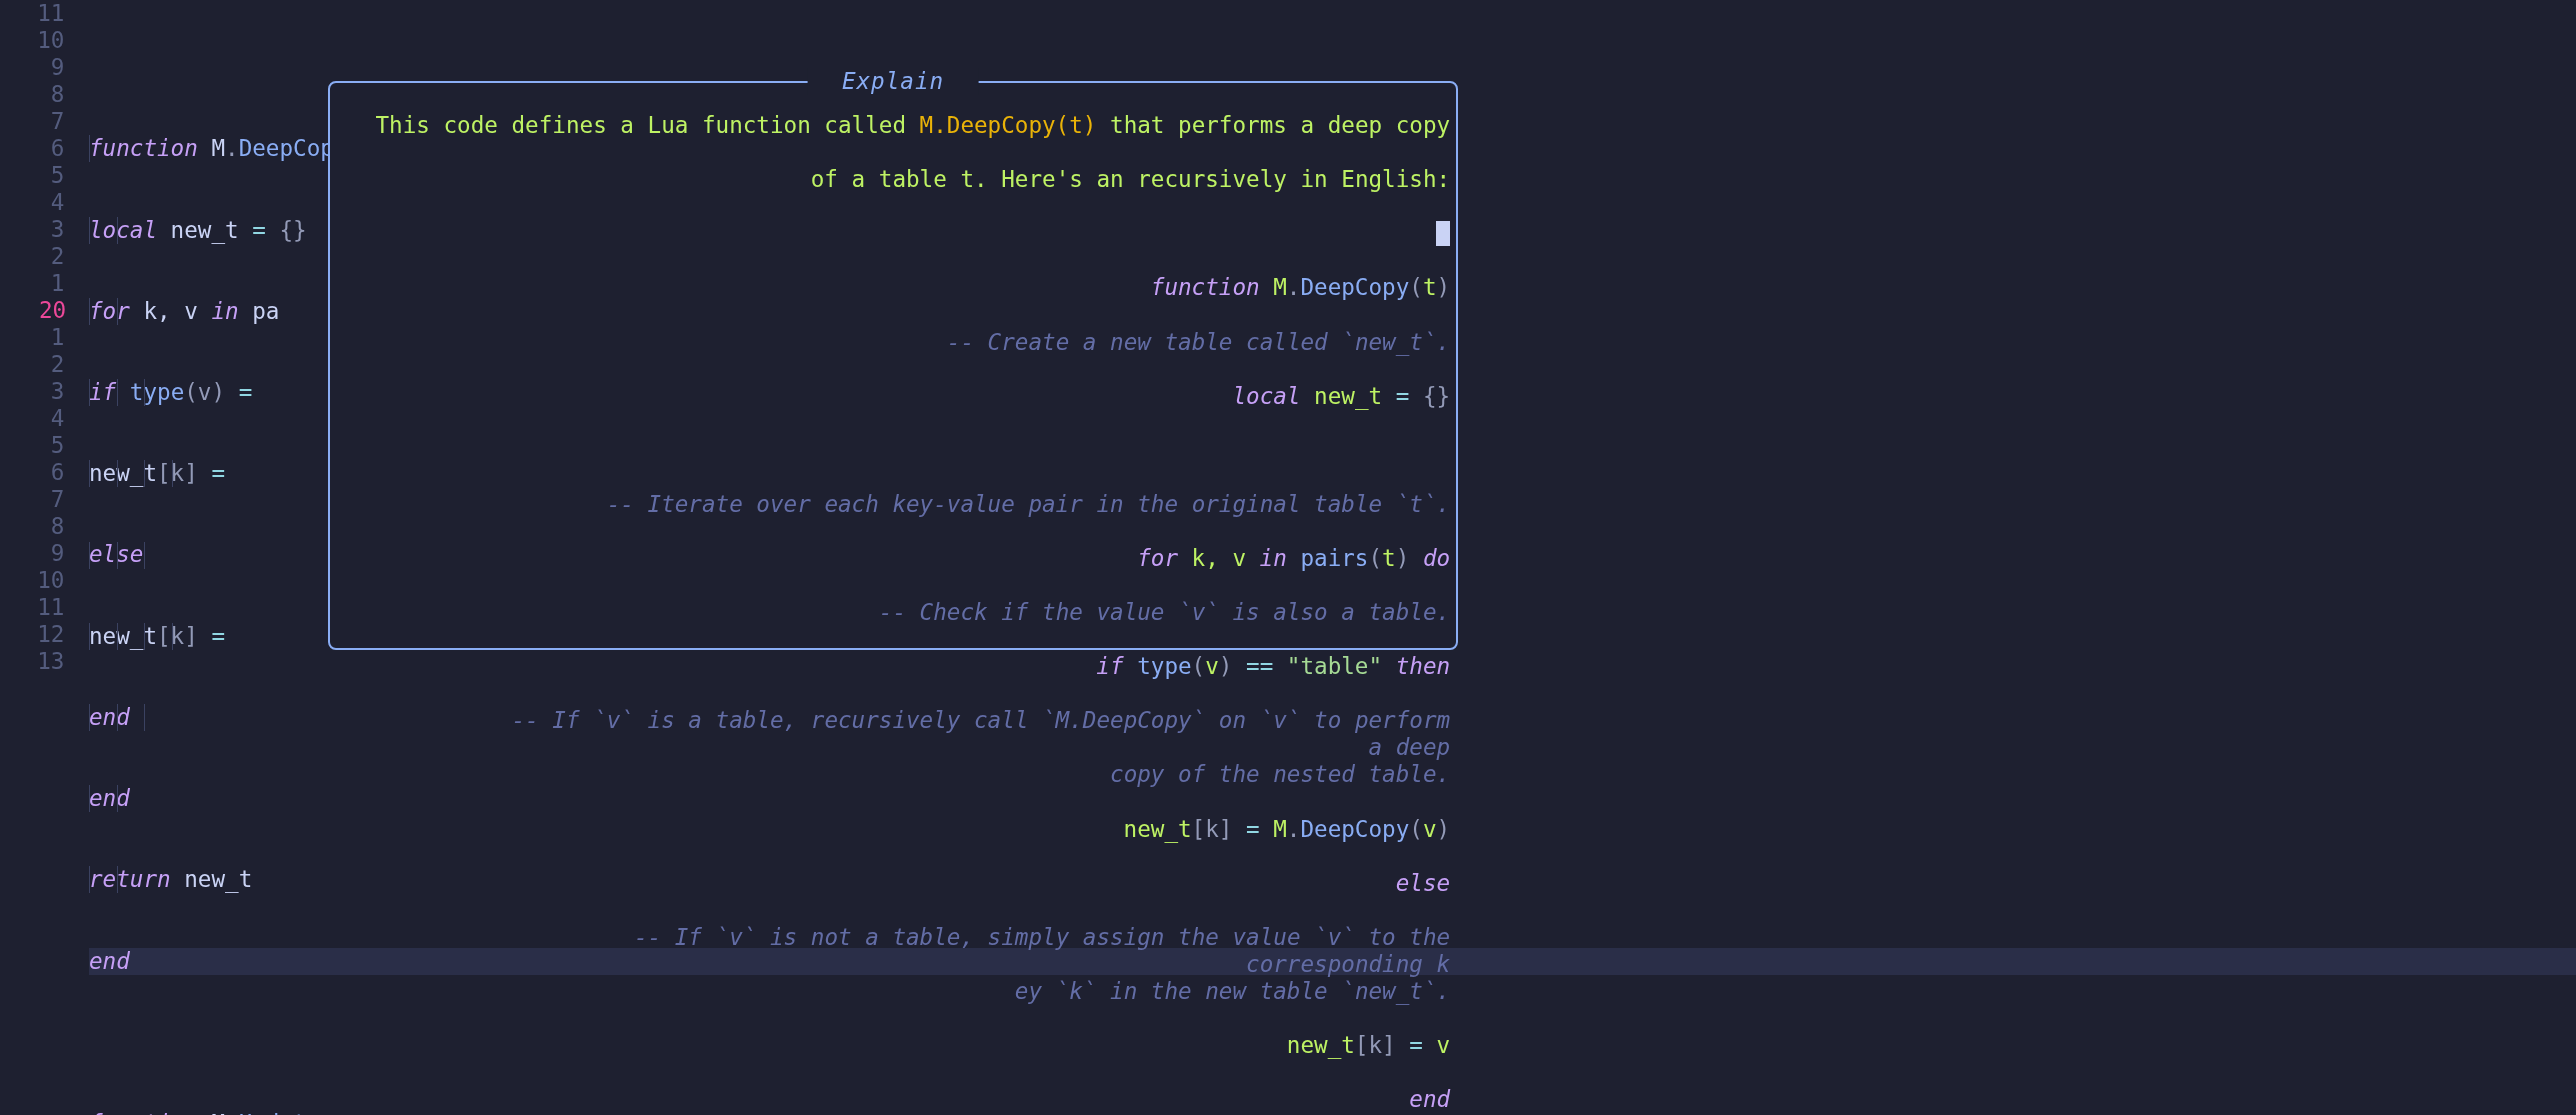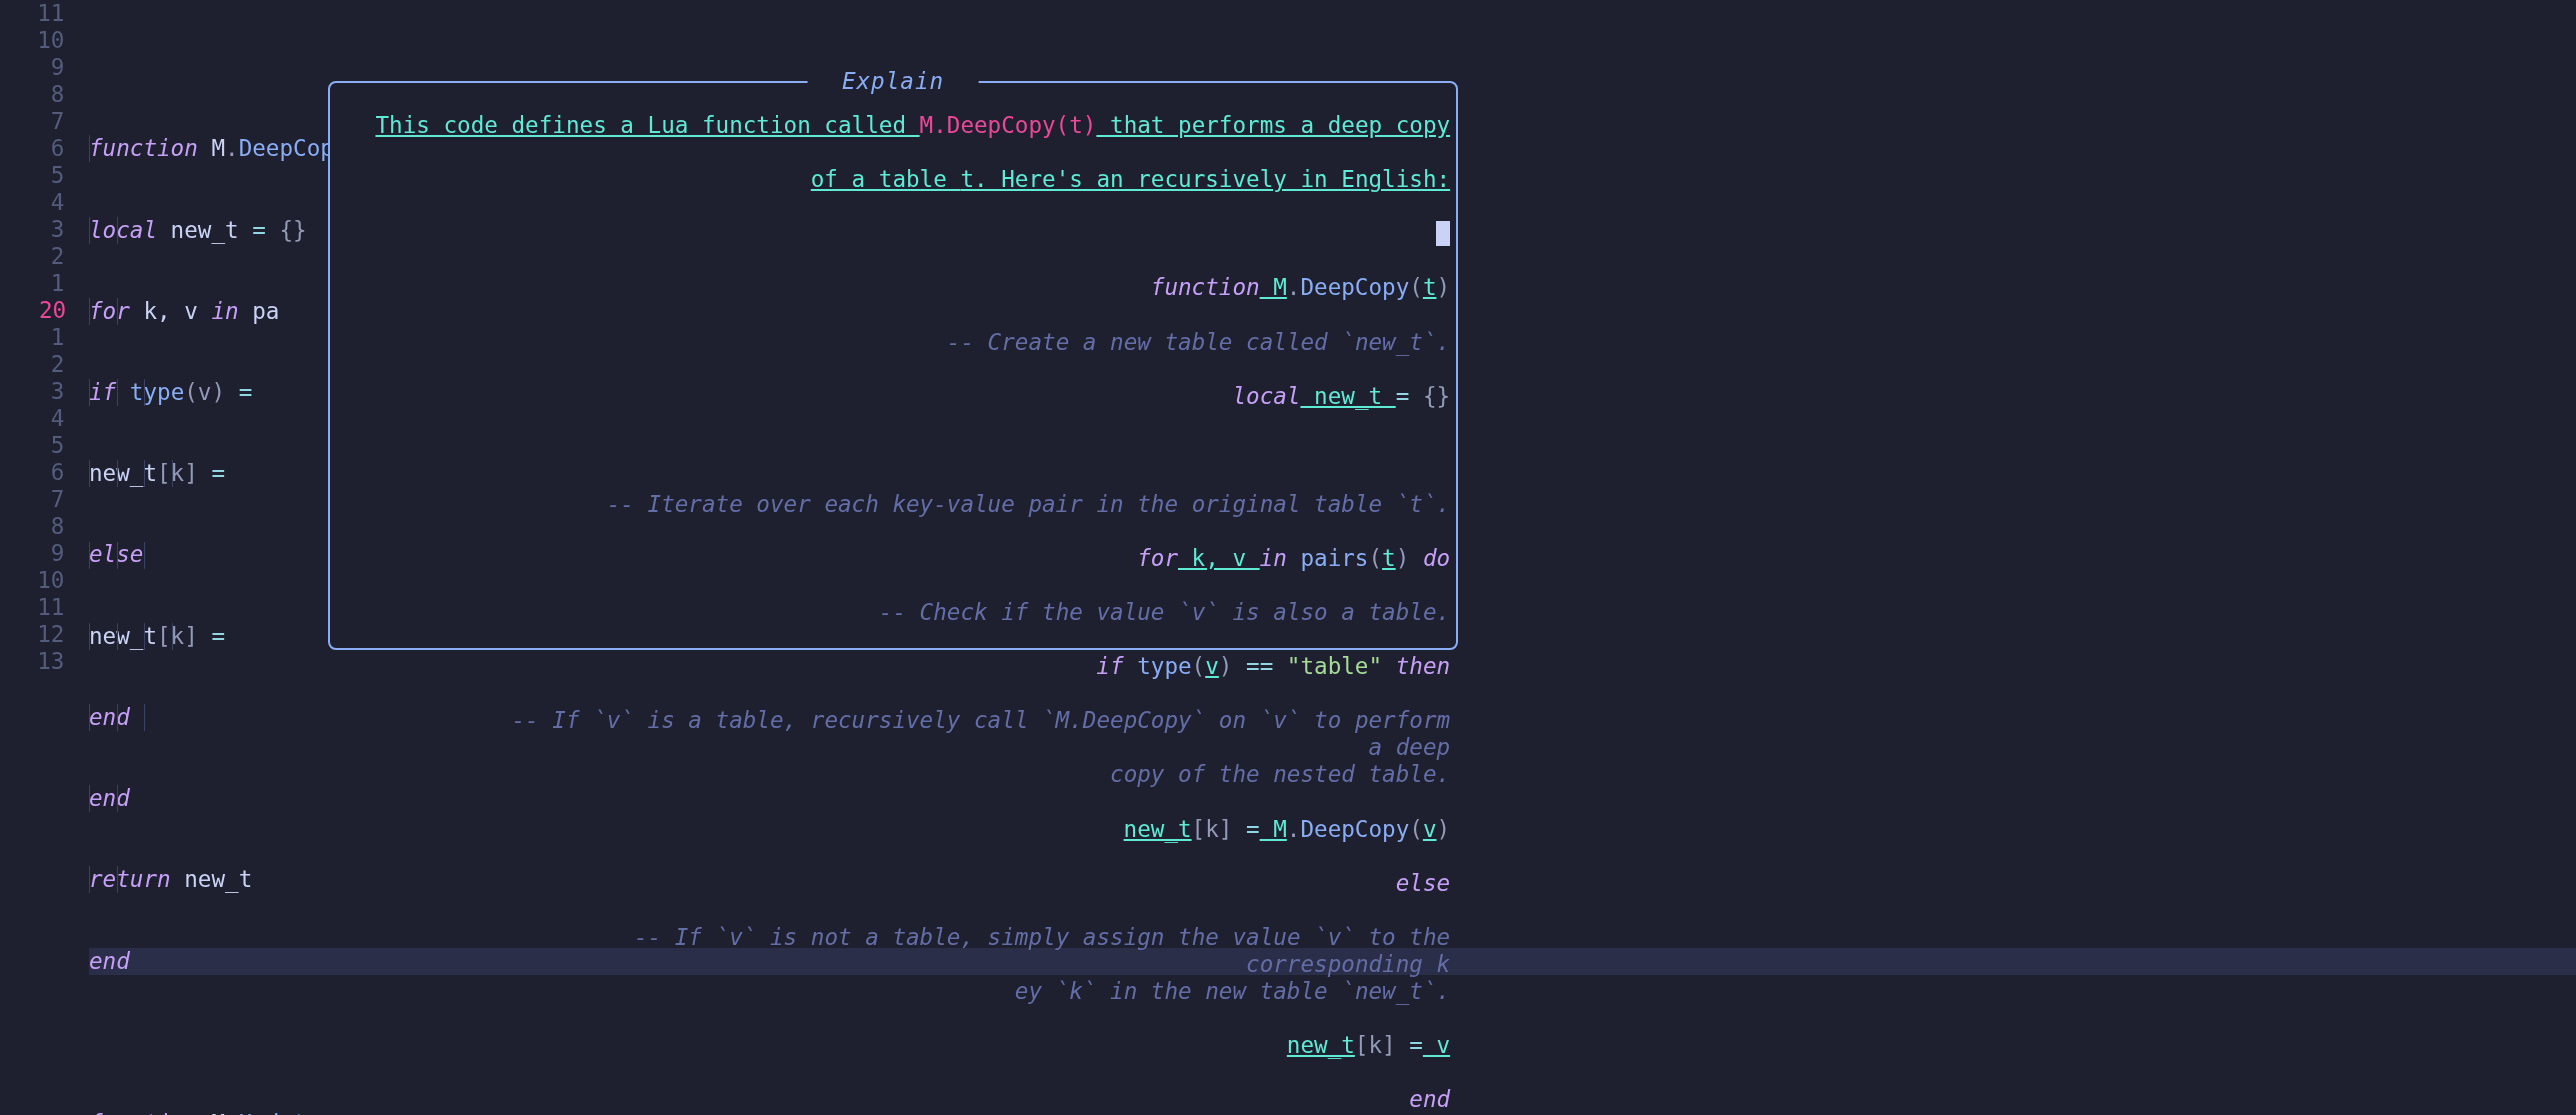--- a/index.html
+++ b/index.html
@@ -85,27 +85,27 @@
   }
   .popup-body .pline { height: 27px; display: block; }
   .cursor-block {
     display: inline-block;
     width: 13.8px;
     height: 25.6px;
     background: #cad3f5;
     vertical-align: text-bottom;
   }
   .cmt { color: #636da6; font-style: italic; }
-  .p-id { color: #5eead4; text-decoration: underline; }
+  .p-id { color: #bef264; }
   .p-kw { color: #c6a0f6; font-style: italic; }
   .p-fn { color: #8aadf4; }
   .p-op { color: #91d7e3; }
   .p-punc { color: #939ab7; }
   .p-str { color: #a6da95; }
-  .p-hi { color: #ec4899; margin-top: 40px; }
+  .p-hi { color: #eab308; margin-top: 40px; }
 </style>
 </head>
 <body>
 
 <div class="editor">
   <div class="gutter" id="gutter">
       <div class="ln">11</div>
       <div class="ln">10</div>
       <div class="ln">9</div>
       <div class="ln">8</div>

